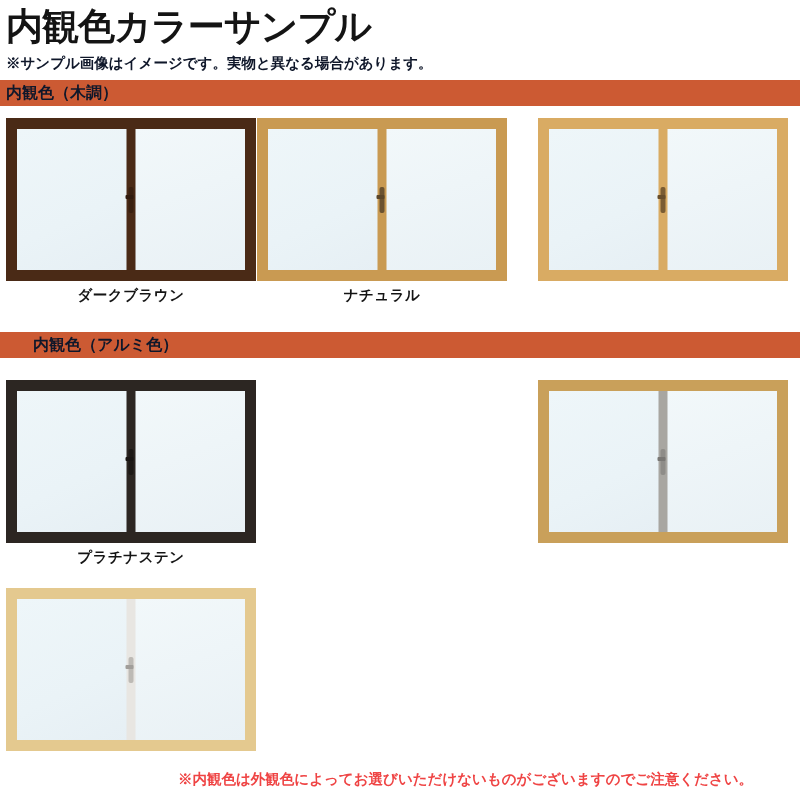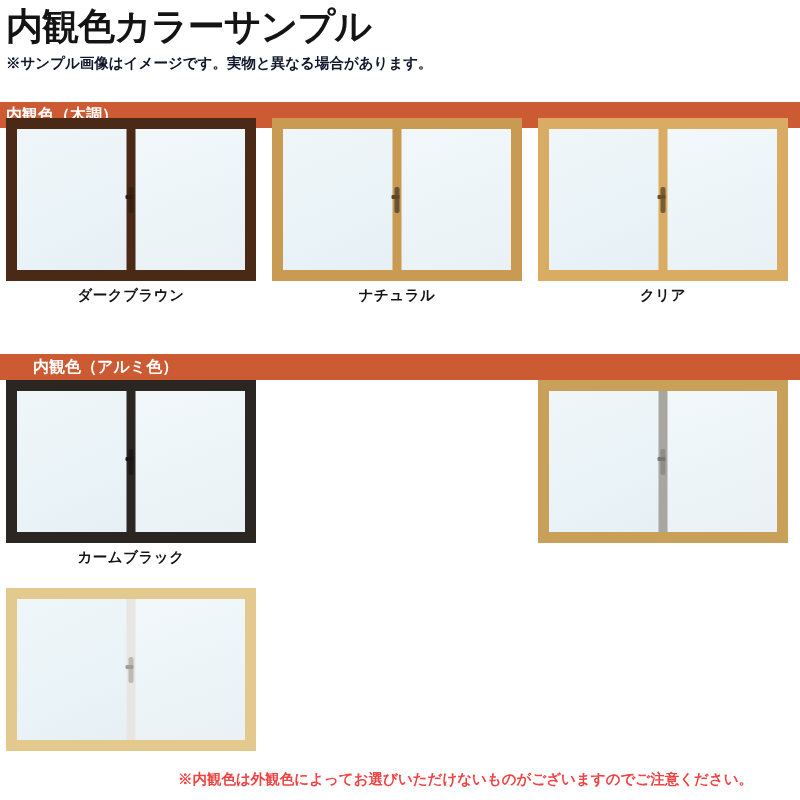--- a/index.html
+++ b/index.html
@@ -42,28 +42,27 @@
     white-space: nowrap;
   }
 
   
   .section-bar {
     position: absolute;
     left: 0;
     width: 800px;
     height: 26px;
     background: #cc5a33;
-    color: #ffffff;
+    color: #0f172a;
     font-size: 16px;
     font-weight: bold;
     line-height: 26px;
     padding-left: 6px;
     box-sizing: border-box;
     white-space: nowrap;
-    margin-top: 22px;
   }
   #bar-wood { top: 80px; }
   #bar-alumi { top: 332px; padding-left: 33px; }
 
   
   .sample {
     position: absolute;
     width: 250px;
   }
   .sample .frame {
@@ -161,21 +160,21 @@
         <div class="pane right">
             <div class="glass"></div>
           </div>
       </div>
       <div class="mullion" style="background:#4a2a16;"></div>
       <div class="handle" style="background:#3a2010;"></div>
     </div>
     <div class="caption">ダークブラウン</div>
   </div>
 
-  <div class="sample" style="left:272px; top:118px;">
+  <div class="sample" style="left:257px; top:118px;">
     <div class="frame" style="border-width:11px; border-color:#c99a52; background:#e0bb82;">
       <div class="pane-wrap">
         <div class="pane left">
             <div class="glass"></div>
           </div>
         <div class="pane right">
             <div class="glass"></div>
           </div>
       </div>
       <div class="mullion" style="background:#c99a52;"></div>
@@ -190,39 +189,38 @@
         <div class="pane left">
             <div class="glass"></div>
           </div>
         <div class="pane right">
             <div class="glass"></div>
           </div>
       </div>
       <div class="mullion" style="background:#d9ab63;"></div>
       <div class="handle" style="background:#7a5c33;"></div>
     </div>
-    <div class="caption">クリア</div>
   </div>
 
   <div class="section-bar" id="bar-alumi">内観色（アルミ色）</div>
 
   <div class="sample" style="left:6px; top:380px;">
     <div class="frame" style="border-width:11px; border-color:#2c2622; background:#453c35;">
       <div class="pane-wrap">
         <div class="pane left">
             <div class="glass"></div>
           </div>
         <div class="pane right">
             <div class="glass"></div>
           </div>
       </div>
       <div class="mullion" style="background:#2c2622;"></div>
       <div class="handle" style="background:#1d1916;"></div>
     </div>
-    <div class="caption">カームブラック</div>
+    <div class="caption">プラチナステン</div>
   </div>
 
 
   <div class="sample" style="left:538px; top:380px;">
     <div class="frame" style="border-width:11px; border-color:#c9a05a; background:#d8b87c;">
       <div class="pane-wrap">
         <div class="pane left">
             <div class="glass"></div>
           </div>
         <div class="pane right">

